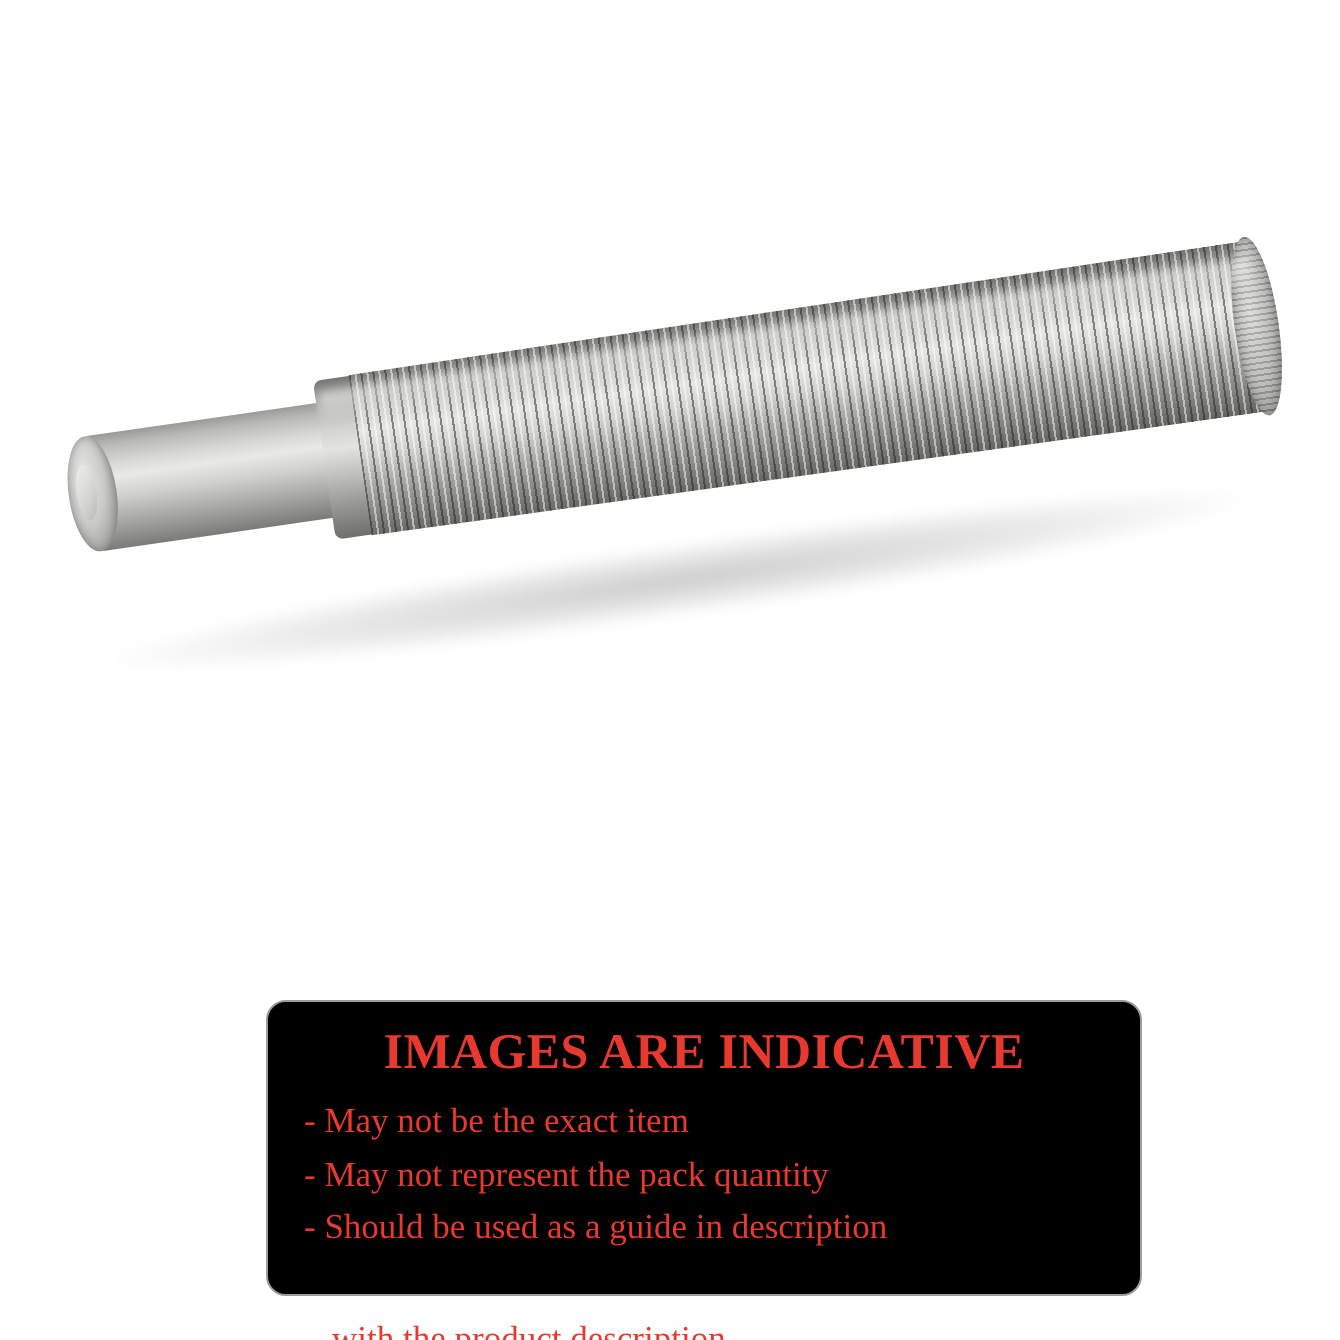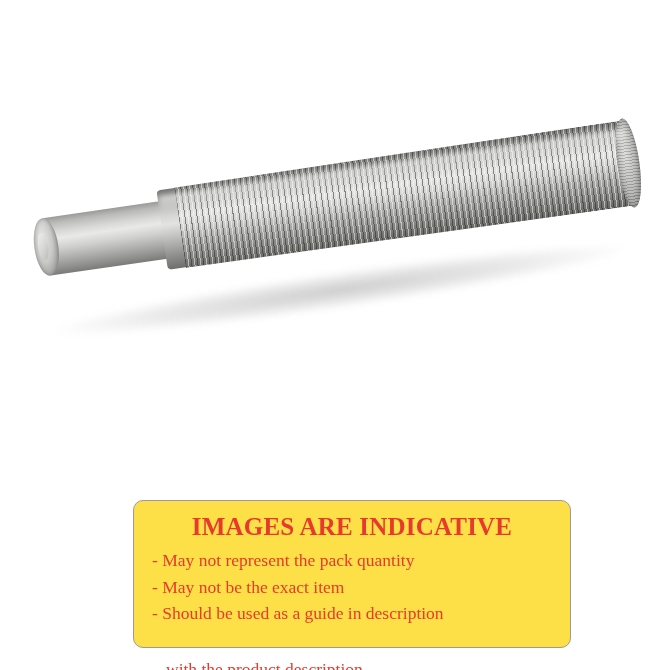--- a/index.html
+++ b/index.html
@@ -203,21 +203,21 @@
   
   .notice {
     position: absolute;
     left: 133px;
     top: 500px;
     width: 438px;
     height: 148px;
     box-sizing: border-box;
     border: 1px solid #9b9b9b;
     border-radius: 10px;
-    background: #fde047;
+    background: #000000;
     padding: 10px 14px 8px 14px;
     text-align: center;
   }
   .notice-title {
     color: #e8392f;
     font-size: 25px;
     font-weight: bold;
     letter-spacing: 0.2px;
     line-height: 1.12;
     margin: 2px 0 6px 0;
@@ -260,20 +260,20 @@
       <div class="end-face">
         <div class="end-face-ridges"></div>
       </div>
       <div class="gloss"></div>
     </div>
   </div>
 
   <div class="notice">
     <div class="notice-title">IMAGES ARE INDICATIVE</div>
     <ul class="notice-list">
+      <li>- May not be the exact item</li>
       <li>- May not represent the pack quantity</li>
-      <li>- May not be the exact item</li>
       <li>- Should be used as a guide in description</li>
       <li class="wrap-line">with the product description</li>
     </ul>
   </div>
 
 </div>
 
 </body></html>

